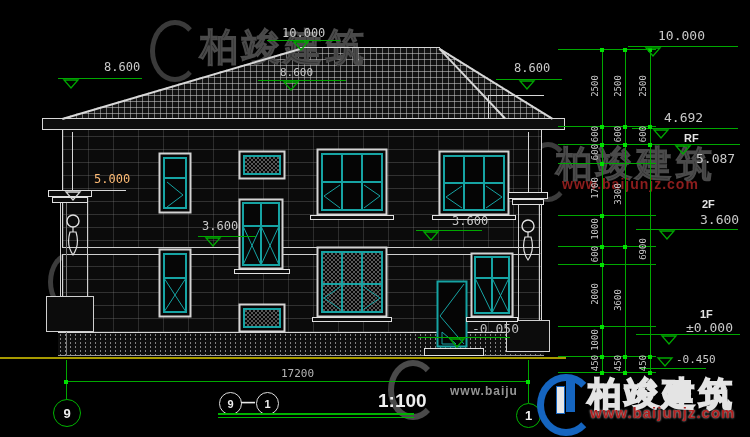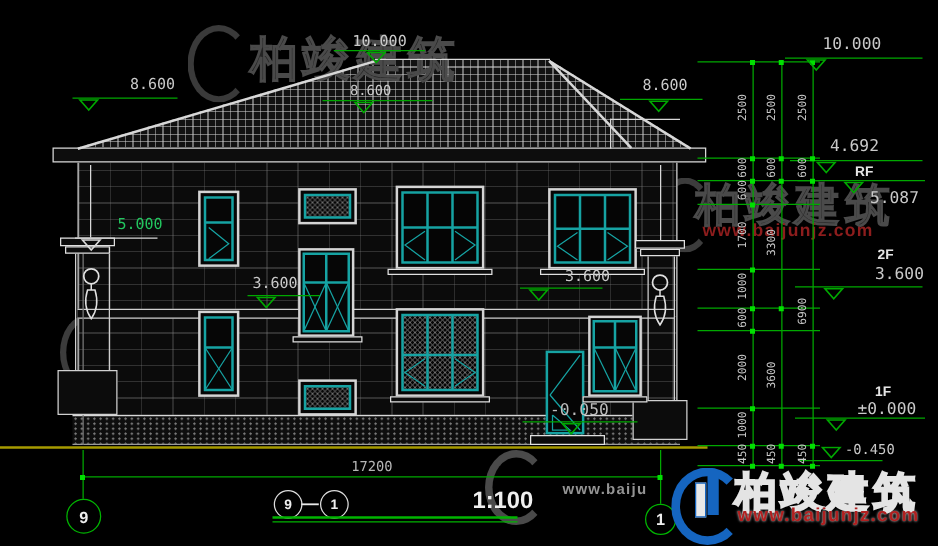--- a/index.html
+++ b/index.html
@@ -159,24 +159,24 @@
   <svg class="abs" style="left:520px;top:218px;z-index:12" width="16" height="48">
     <circle cx="8" cy="8" r="6" fill="none" stroke="#e0e0e0" stroke-width="1.4"></circle>
     <path d="M8 14 L8 19 M5 19 Q1 32 8 42 Q15 32 11 19 Z" fill="none" stroke="#e0e0e0" stroke-width="1.2"></path>
   </svg>
   <div class="ped" style="left:506px;top:320px;width:44px;height:32px"></div>
 
   <div class="txt" style="left:282px;top:26px">10.000</div>
   <div class="txt" style="left:280px;top:66px;font-size:11px">8.600</div>
   <div class="txt" style="left:104px;top:60px">8.600</div>
   <div class="txt" style="left:514px;top:61px">8.600</div>
-  <div class="txt" style="left:94px;top:172px;color:#22c55e">5.000</div>
+  <div class="txt" style="left:94px;top:172px;color:#fdba74">5.000</div>
   <div class="txt" style="left:202px;top:219px">3.600</div>
   <div class="txt" style="left:452px;top:214px">3.600</div>
-  <div class="txt" style="left:440px;top:321px;font-size:13px;color:#bdbdbd">-0.050</div>
+  <div class="txt" style="left:472px;top:321px;font-size:13px;color:#bdbdbd">-0.050</div>
 
   <div class="txt" style="left:658px;top:28px;font-size:13px">10.000</div>
   <div class="txt" style="left:664px;top:110px;font-size:13px">4.692</div>
   <div class="txt flr" style="left:684px;top:132px">RF</div>
   <div class="txt" style="left:696px;top:151px;font-size:13px">5.087</div>
   <div class="txt flr" style="left:702px;top:198px">2F</div>
   <div class="txt" style="left:700px;top:212px;font-size:13px">3.600</div>
   <div class="txt flr" style="left:700px;top:308px">1F</div>
   <div class="txt" style="left:686px;top:320px;font-size:13px">±0.000</div>
   <div class="txt" style="left:676px;top:353px;font-size:11px;z-index:21">-0.450</div>

